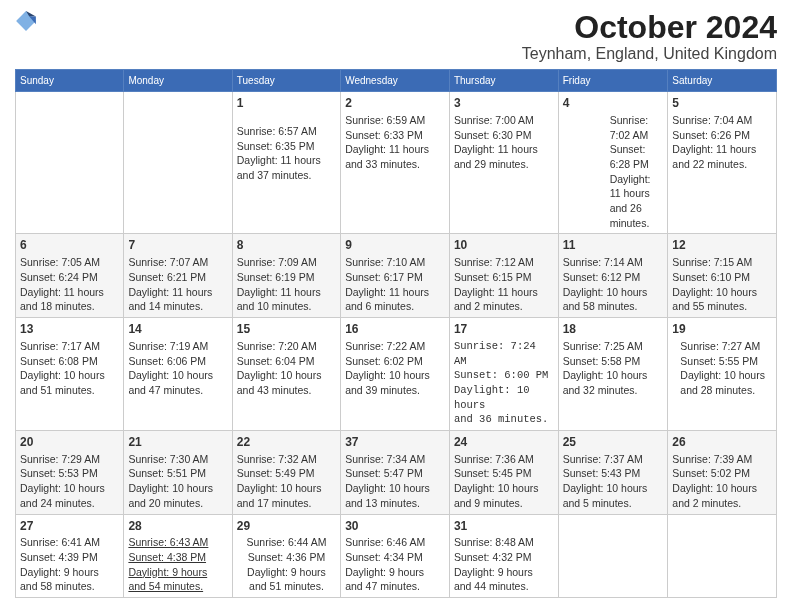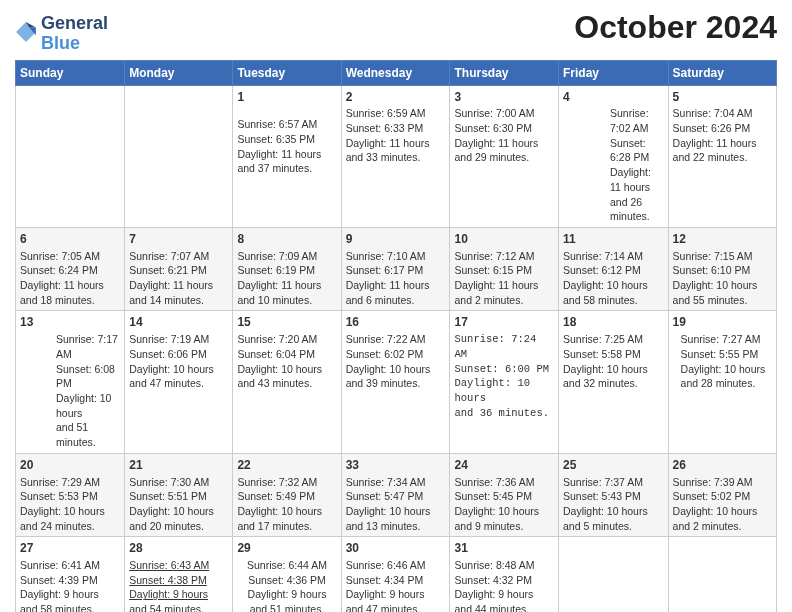--- a/index.html
+++ b/index.html
@@ -53,22 +53,22 @@
     .calendar {
       width: 100%;
       border-collapse: collapse;
       font-size: 11px;
     }
     .calendar thead tr th {
       background: #3b6bb5;
       color: #fff;
       padding: 5px 4px;
       text-align: left;
-      font-size: 12px;
-      font-weight: bold;
+      font-size: 10px;
+      font-weight: normal;
       border: 1px solid #5580c0;
     }
     .calendar tbody tr td {
       border: 1px solid #ccc;
       vertical-align: top;
       padding: 3px 4px;
       width: 110px;
       min-height: 80px;
       background: #fff;
       color: #333;
@@ -94,27 +94,24 @@
 </head>
 <body>
 
 <div class="header-area">
   <div class="logo">
     <svg class="logo-icon" viewBox="0 0 40 40">
       <polygon points="20,2 38,20 20,38 2,20" fill="#4a90d9" opacity="0.7"></polygon>
       <polygon points="20,2 38,12 26,12" fill="#2c4770"></polygon>
       <polygon points="26,12 38,12 38,26" fill="#3b6bb5"></polygon>
     </svg>
-    <div class="logo-text">
-      <span class="logo-general">General</span>
-      <span class="logo-blue">Blue</span>
-    </div>
   </div>
   <div class="title-area">
     <div class="month-title">October 2024</div>
+    <div class="location-title">Teynham, England, United Kingdom</div>
   </div>
 </div>
 
 <table class="calendar">
   <thead>
     <tr>
     <th>Sunday</th>
         <th>Monday</th>
         <th>Tuesday</th>
         <th>Wednesday</th>
@@ -210,21 +207,21 @@
           <span class="day-num">12</span>
           <div class="cell-content" style="white-space: pre-line;">Sunrise: 7:15 AM
 Sunset: 6:10 PM
 Daylight: 10 hours
 and 55 minutes.</div>
         </td>
       </tr>
       <tr>
         <td>
           <span class="day-num">13</span>
-          <div class="cell-content" style="white-space: pre-line; margin-left: 36px;">Sunrise: 7:17 AM
+          <div class="cell-content" style="white-space: pre-line;">Sunrise: 7:17 AM
 Sunset: 6:08 PM
 Daylight: 10 hours
 and 51 minutes.</div>
         </td>
         <td>
           <span class="day-num">14</span>
           <div class="cell-content" style="white-space: pre-line;">Sunrise: 7:19 AM
 Sunset: 6:06 PM
 Daylight: 10 hours
 and 47 minutes.</div>
@@ -281,21 +278,21 @@
 and 20 minutes.</div>
         </td>
         <td>
           <span class="day-num">22</span>
           <div class="cell-content" style="white-space: pre-line;">Sunrise: 7:32 AM
 Sunset: 5:49 PM
 Daylight: 10 hours
 and 17 minutes.</div>
         </td>
         <td>
-          <span class="day-num">33</span>
+          <span class="day-num">37</span>
           <div class="cell-content" style="white-space: pre-line;">Sunrise: 7:34 AM
 Sunset: 5:47 PM
 Daylight: 10 hours
 and 13 minutes.</div>
         </td>
         <td>
           <span class="day-num">24</span>
           <div class="cell-content" style="white-space: pre-line;">Sunrise: 7:36 AM
 Sunset: 5:45 PM
 Daylight: 10 hours

